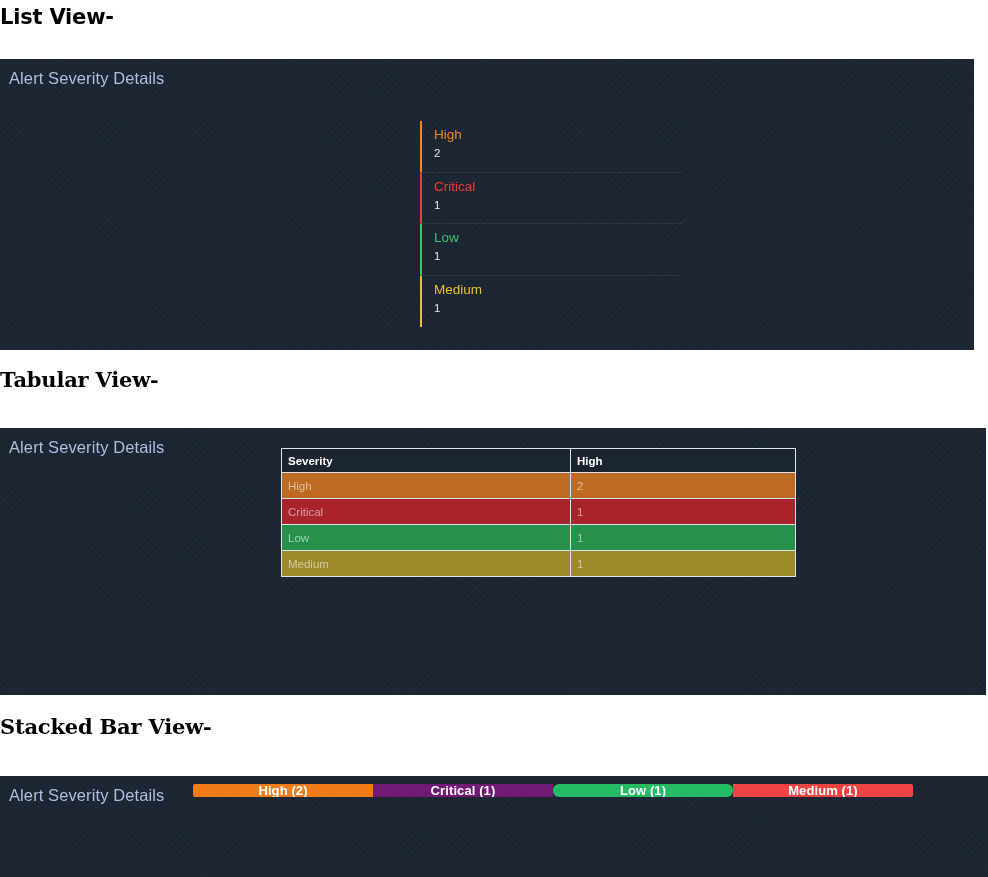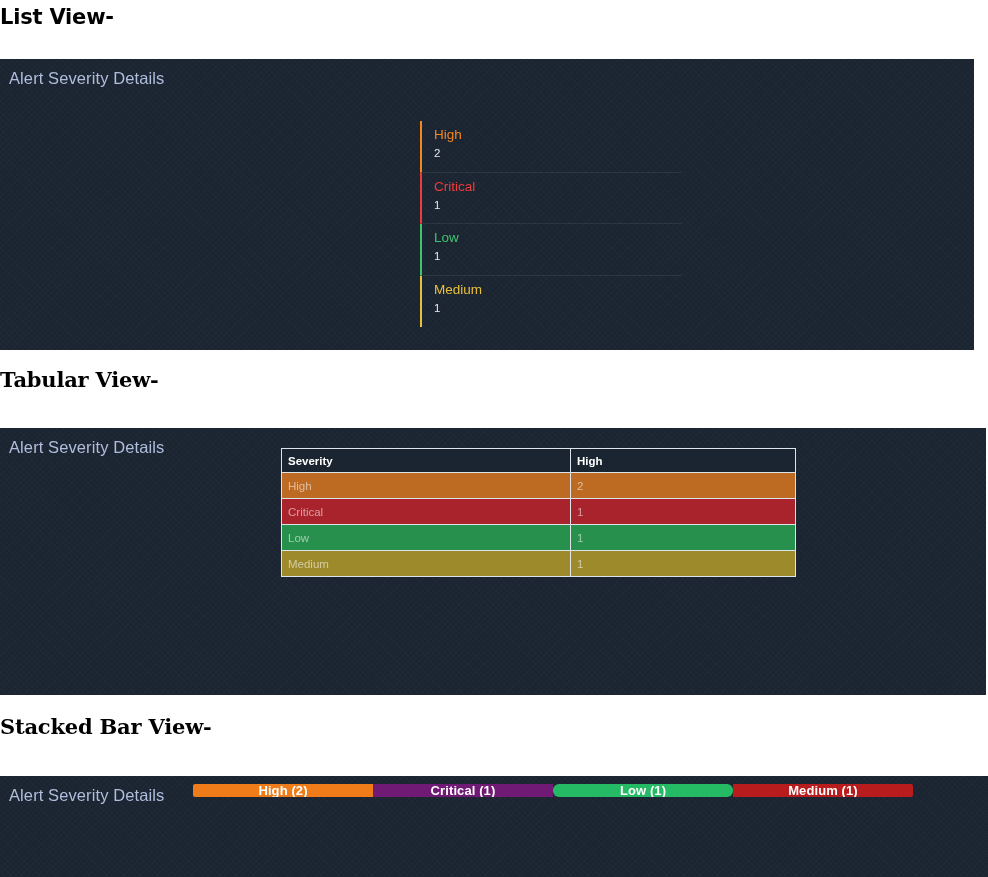--- a/index.html
+++ b/index.html
@@ -224,16 +224,16 @@
   <div class="section-heading serif" style="position:absolute;left:0px;top:716px;">Stacked Bar View-</div>
 
   <div class="panel" style="left:0px;top:748px;width:988px;height:129px;">
     <div class="panel-title">Alert Severity Details</div>
   </div>
 
   <div class="stacked-bar">
     <div class="bar-seg" style="background:#f07c19;">High (2)</div>
     <div class="bar-seg" style="background:#701a75;">Critical (1)</div>
     <div class="bar-seg" style="background:#25ba64;border-radius:6px;">Low (1)</div>
-    <div class="bar-seg" style="background:#b91c1c;text-align:right;">Medium (1)</div>
+    <div class="bar-seg" style="background:#ef4444;text-align:right;">Medium (1)</div>
   </div>
 
 </div>
 
 </body></html>

